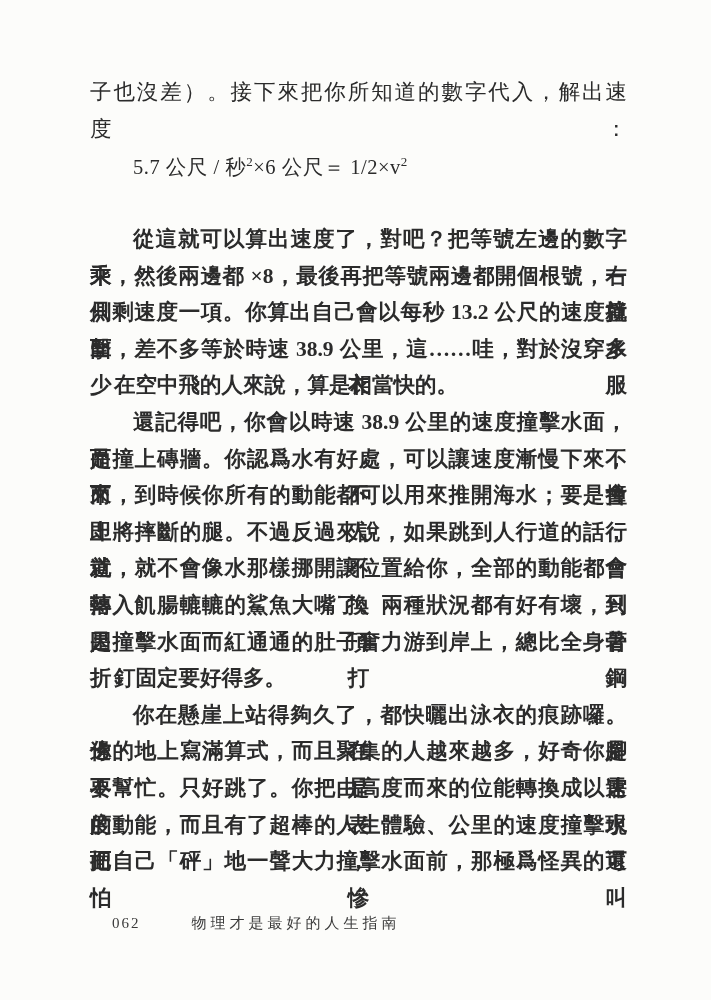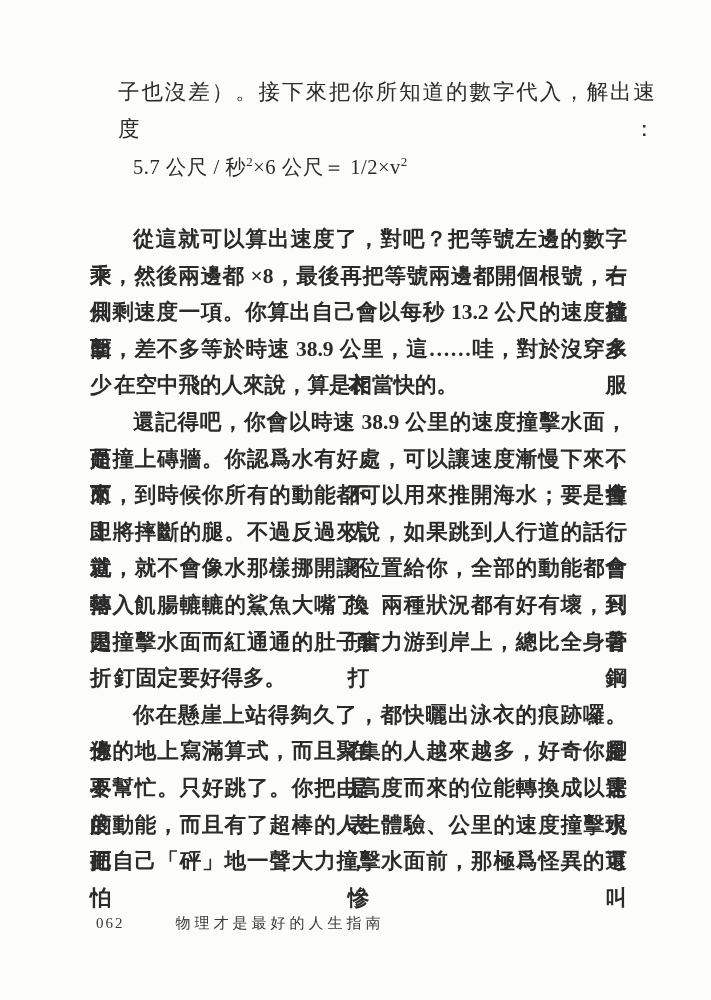--- a/index.html
+++ b/index.html
@@ -12,21 +12,20 @@
     color:#2b2b2b;
     overflow:hidden;
   }
   .intro-line {
     position:absolute;
     top:74px; left:90px; width:537px;
     font-size:21.5px;
     line-height:37px;
     text-align:justify;
     text-align-last:justify;
-    margin-left:28px;
   }
   .formula {
     position:absolute;
     top:150px; left:133px;
     font-size:20.5px;
     line-height:34px;
     letter-spacing:0.5px;
     white-space:nowrap;
   }
   .formula sup {
@@ -43,21 +42,21 @@
     line-height:36.6px;
     height:36.6px;
     text-align:justify;
     text-align-last:justify;
     white-space:normal;
   }
   .t-line.indent { text-indent:43px; }
   .t-line.para-end { text-align-last:left;margin-left:24px; }
   .footer {
     position:absolute;
-    top:914px; left:96px;
+    top:914px; left:112px;
     display:flex;
     align-items:baseline;
     gap:36px;
     color:#3a3a3a;
   }
   .page-number {
     font-size:15px;
     letter-spacing:2px;
   }
   .running-title {

